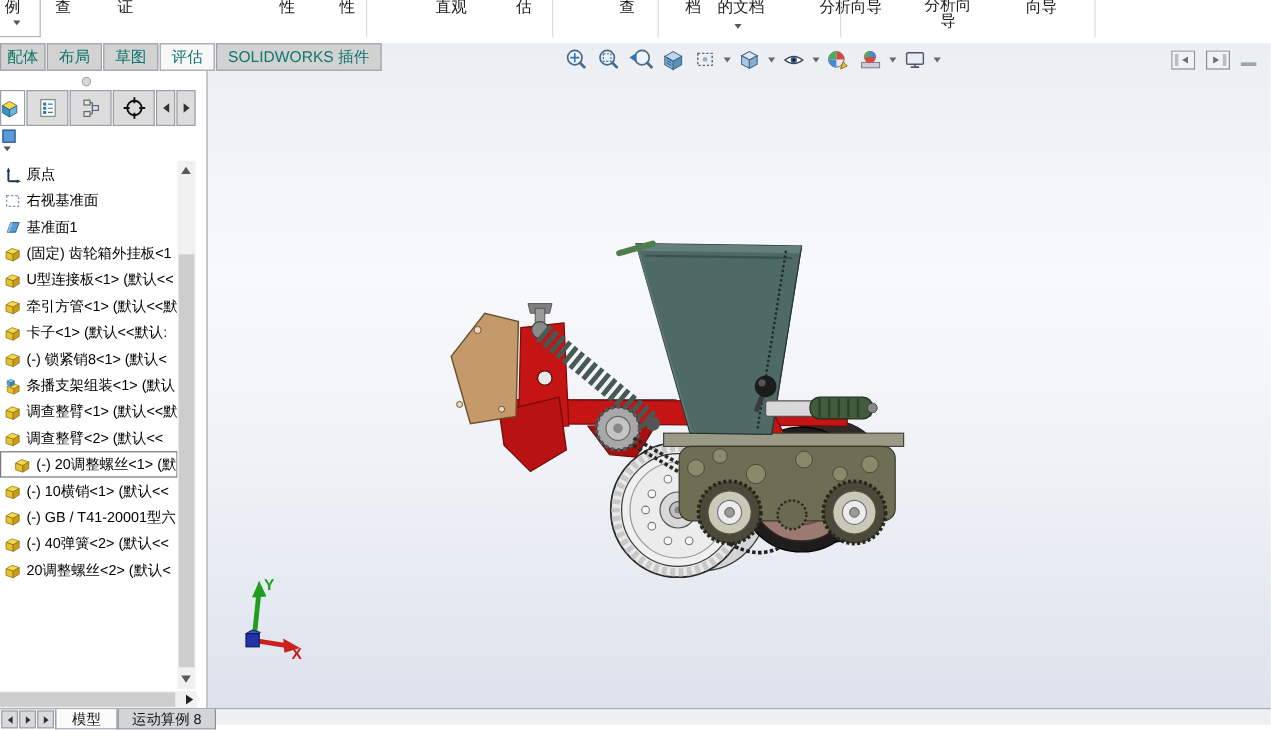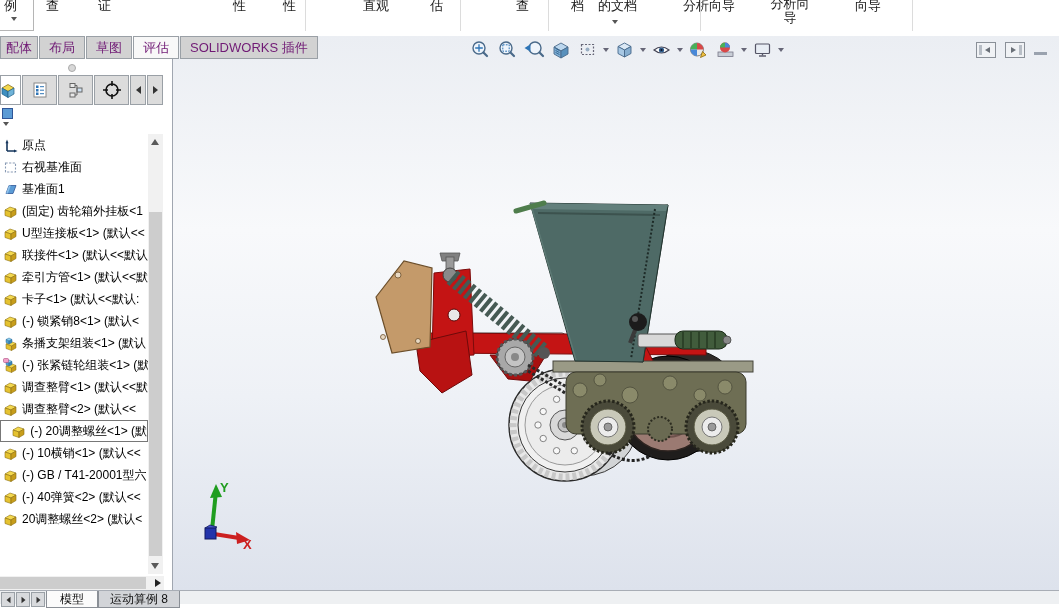--- a/index.html
+++ b/index.html
@@ -12,21 +12,21 @@
   .rlabel{position:absolute;top:-3px;font-size:13px;color:#1b1b1b;white-space:pre;}
   .rlabel.wrap{white-space:normal;width:48px;text-align:center;line-height:14px;top:-3px;}
   .gallery{position:absolute;left:0;top:0;width:33px;height:30px;
            border-right:1px solid #b5b5b5;border-bottom:1px solid #b5b5b5;}
   .caret{display:inline-block;width:0;height:0;border-left:3.5px solid transparent;
          border-right:3.5px solid transparent;border-top:4px solid #555;}
   .caret.abs{position:absolute;}
 
   
   .cmd-tabs{position:absolute;left:0;top:36px;height:23px;display:flex;z-index:6;}
-  .ctab{height:21px;line-height:21px;font-size:13px;color:#701a75;text-align:center;
+  .ctab{height:21px;line-height:21px;font-size:13px;color:#0f766e;text-align:center;
         background:#d2d2d2;border:1px solid #9aa0a6;margin-right:1px;padding:0 9px;box-sizing:content-box;}
   .ctab.first{width:30px;padding:0 3px;}
   .ctab.active{background:#f8f8f8;}
 
   
   .viewport{position:absolute;left:173px;top:36px;width:886px;height:554px;z-index:1;
      background:linear-gradient(180deg,#ebeef3 0%,#f8f9fb 35%,#eef1f6 65%,#dde2ec 100%);}
 
   
   .headsup{position:absolute;left:296px;top:3px;display:flex;align-items:center;gap:5px;z-index:3;}
@@ -433,51 +433,39 @@
     <div class="trow">
         <svg class="ticon" viewBox="0 0 15 15">
           <use href="#sym-part"></use>
         </svg>
         <span>U型连接板&lt;1&gt; (默认&lt;&lt;</span>
       </div>
     <div class="trow">
         <svg class="ticon" viewBox="0 0 15 15">
           <use href="#sym-part"></use>
         </svg>
-        <span>联接件&lt;1&gt; (默认&lt;&lt;默认</span>
-      </div>
-    <div class="trow">
-        <svg class="ticon" viewBox="0 0 15 15">
-          <use href="#sym-part"></use>
-        </svg>
         <span>牵引方管&lt;1&gt; (默认&lt;&lt;默</span>
       </div>
     <div class="trow">
         <svg class="ticon" viewBox="0 0 15 15">
           <use href="#sym-part"></use>
         </svg>
         <span>卡子&lt;1&gt; (默认&lt;&lt;默认:</span>
       </div>
     <div class="trow">
         <svg class="ticon" viewBox="0 0 15 15">
           <use href="#sym-part"></use>
         </svg>
         <span>(-) 锁紧销8&lt;1&gt; (默认&lt;</span>
       </div>
     <div class="trow">
         <svg class="ticon" viewBox="0 0 15 15">
           <use href="#sym-asm"></use>
         </svg>
         <span>条播支架组装&lt;1&gt; (默认</span>
-      </div>
-    <div class="trow">
-        <svg class="ticon" viewBox="0 0 15 15">
-          <use href="#sym-asmflex"></use>
-        </svg>
-        <span>(-) 张紧链轮组装&lt;1&gt; (默</span>
       </div>
     <div class="trow">
         <svg class="ticon" viewBox="0 0 15 15">
           <use href="#sym-part"></use>
         </svg>
         <span>调查整臂&lt;1&gt; (默认&lt;&lt;默</span>
       </div>
     <div class="trow">
         <svg class="ticon" viewBox="0 0 15 15">
           <use href="#sym-part"></use>

